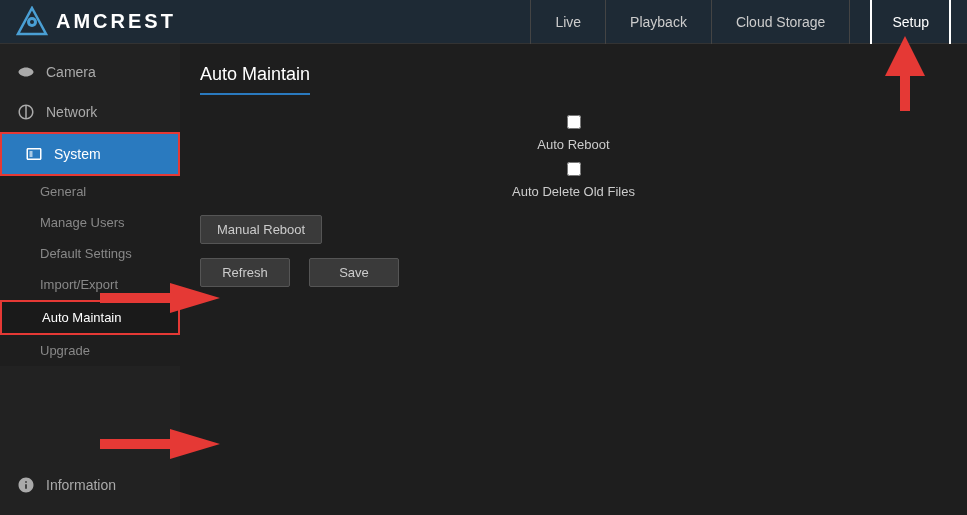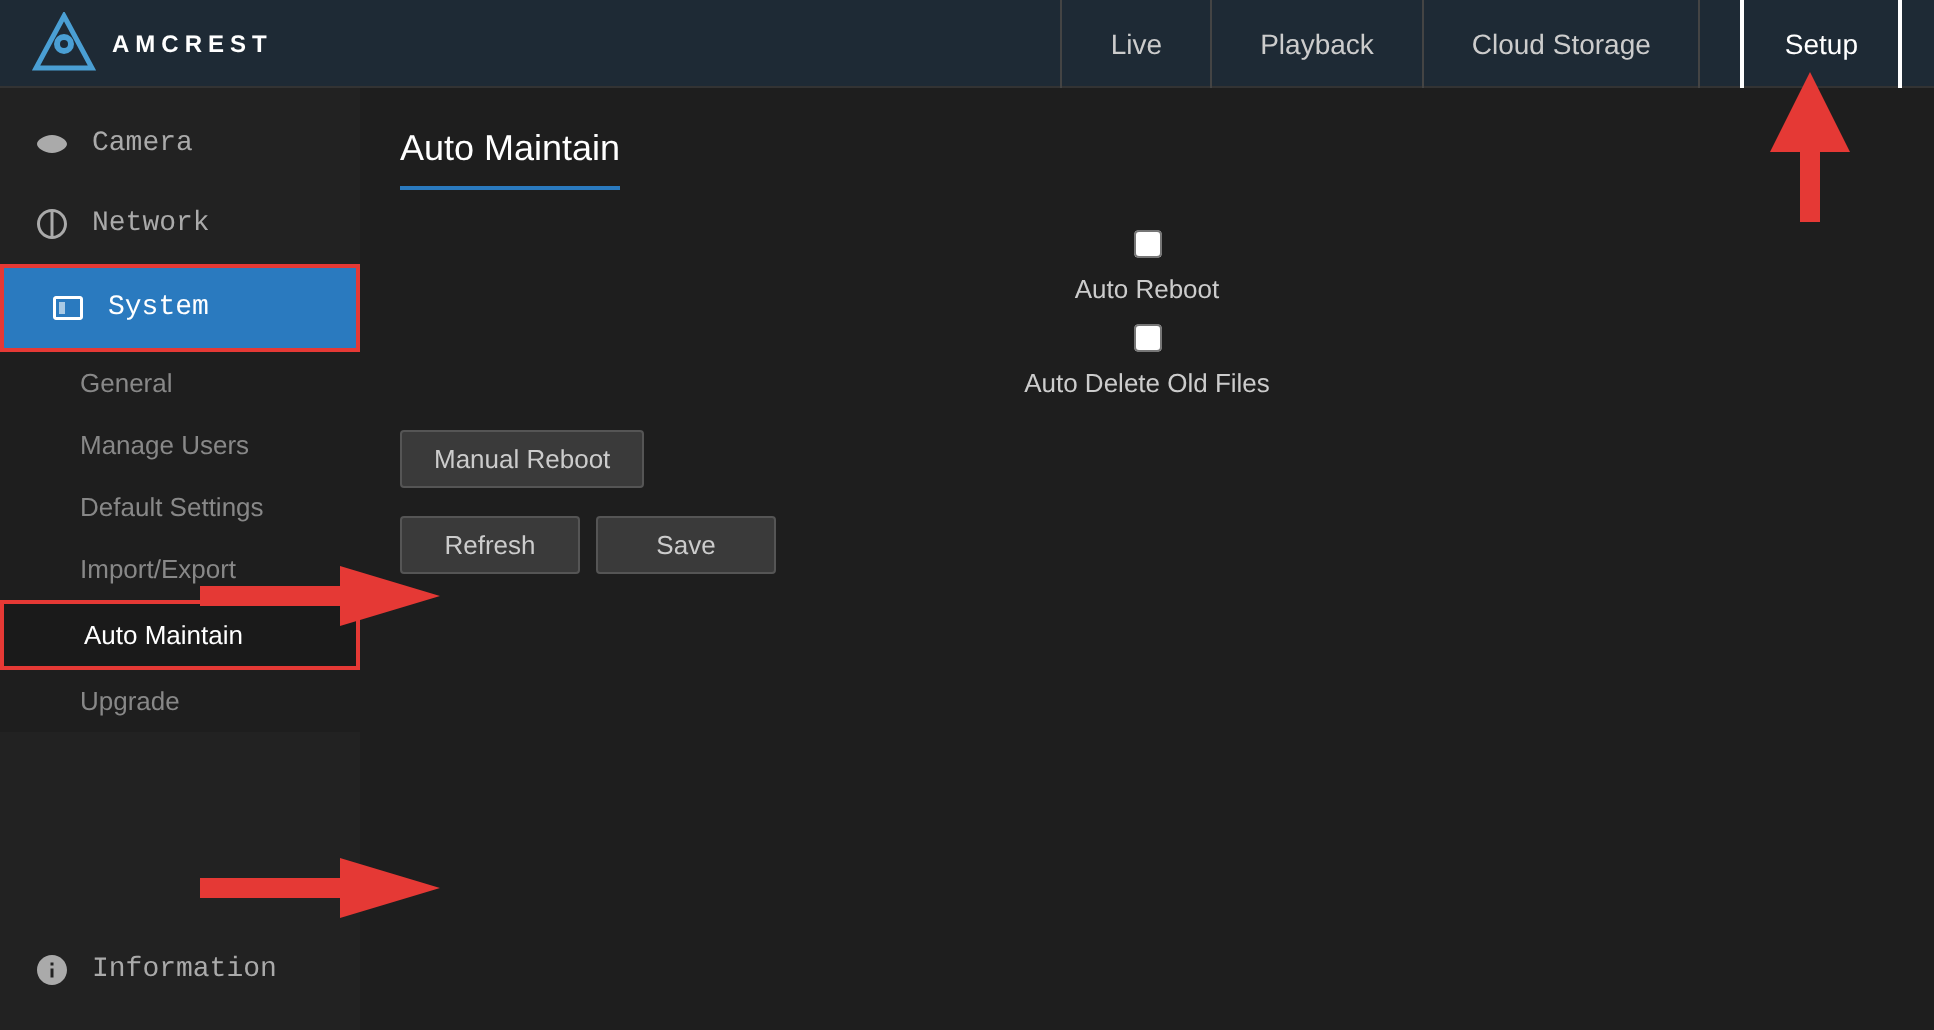--- a/index.html
+++ b/index.html
@@ -24,21 +24,21 @@
       display: flex;
       align-items: center;
       gap: 8px;
     }
     .logo-icon {
       width: 32px;
       height: 32px;
     }
     .logo-text {
       color: #fff;
-      font-size: 12px;
+      font-size: 20px;
       font-weight: bold;
       letter-spacing: 3px;
     }
     .header-nav {
       display: flex;
       align-items: center;
       margin-left: auto;
       gap: 0;
     }
     .nav-link {
@@ -79,21 +79,20 @@
       padding-top: 8px;
     }
     .sidebar-item {
       display: flex;
       align-items: center;
       gap: 10px;
       padding: 10px 16px;
       color: #aaa;
       font-size: 14px;
       cursor: pointer;
-      font-family: Liberation Mono, monospace;
     }
     .sidebar-item.active {
       background: #2a7abf;
       color: #fff;
       border: 2px solid #e53935;
       padding-left: 22px;
     }
     .sidebar-icon {
       width: 20px;
       height: 20px;
@@ -161,21 +160,21 @@
       cursor: pointer;
       border-radius: 2px;
       min-width: 90px;
     }
     .btn-manual {
       margin-bottom: 14px;
       display: block;
     }
     .btn-row {
       display: flex;
-      gap: 8px;
+      gap: 19px;
     }
   </style>
 </head>
 <body>
 
 <div style="position:relative; width:967px; height:515px; overflow:hidden;">
 
   <div class="header">
     <div class="logo">
 

